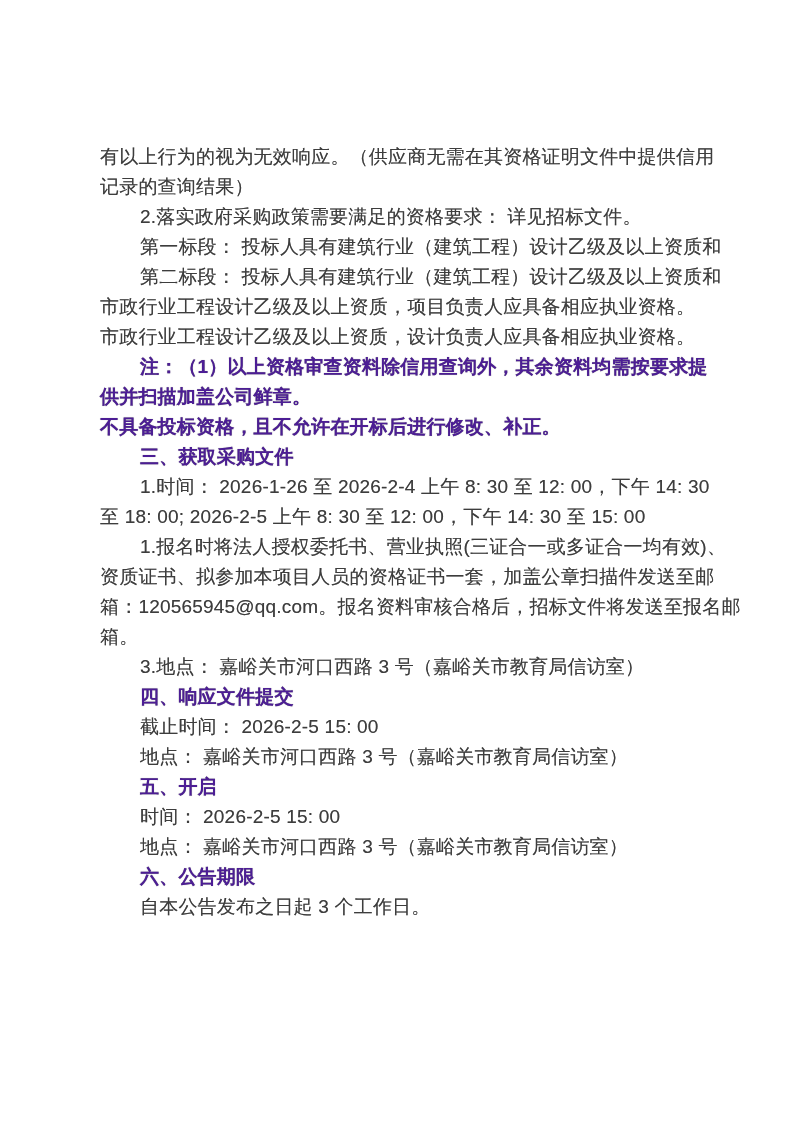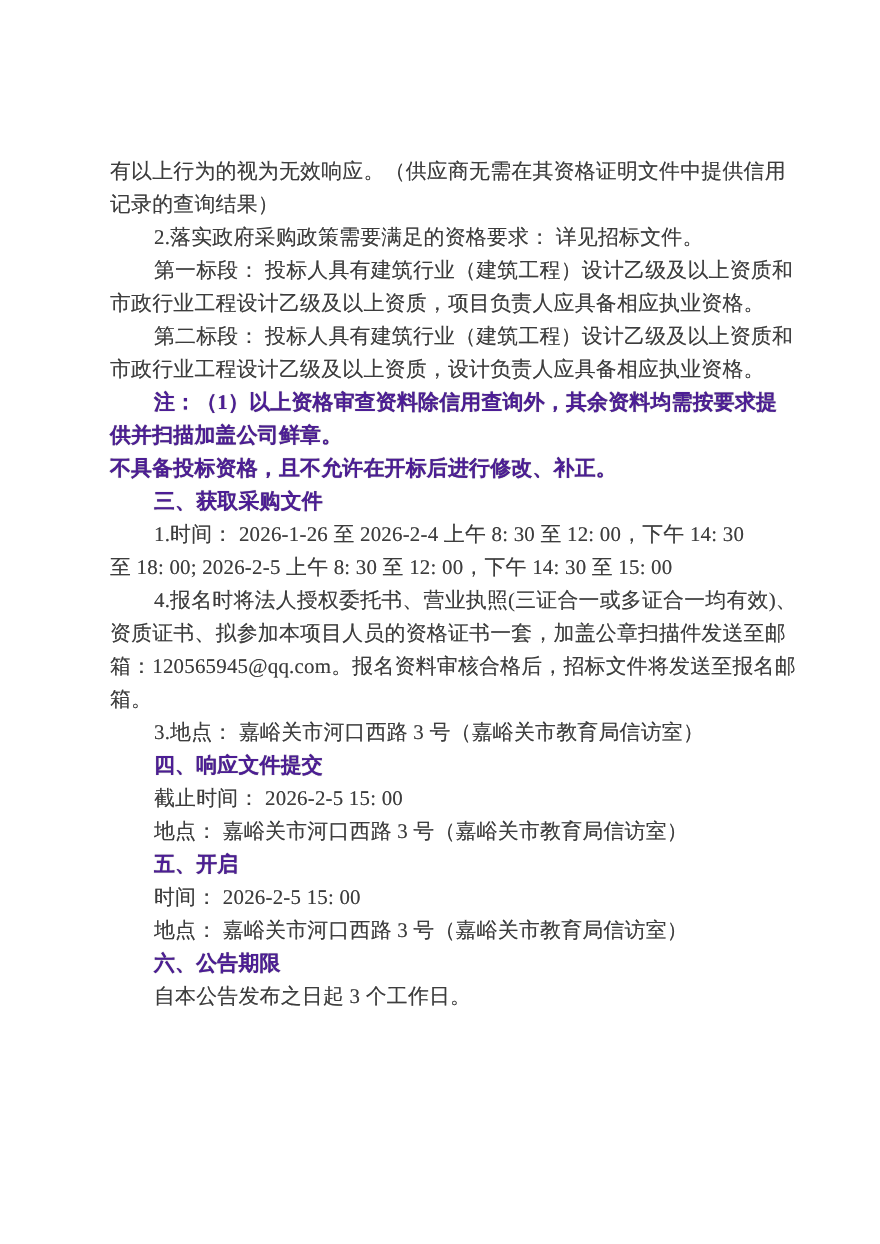--- a/index.html
+++ b/index.html
@@ -10,21 +10,21 @@
     width: 800px;
     height: 1131px;
     background: #ffffff;
     overflow: hidden;
   }
   .page {
     position: relative;
     width: 800px;
     height: 1131px;
     background: #ffffff;
-    font-family: Liberation Serif, serif;
+    font-family: Liberation Sans, sans-serif;
   }
   .doc-body {
     position: absolute;
     left: 100px;
     top: 142px;
     width: 618px;
   }
   .line {
     height: 30px;
     line-height: 30px;
@@ -46,30 +46,30 @@
 </style>
 </head>
 <body>
 
 <div class="page">
   <div class="doc-body" id="doc-body">
       <div class="line">有以上行为的视为无效响应。（供应商无需在其资格证明文件中提供信用</div>
       <div class="line">记录的查询结果）</div>
       <div class="line indent">2.落实政府采购政策需要满足的资格要求： 详见招标文件。</div>
       <div class="line indent">第一标段： 投标人具有建筑行业（建筑工程）设计乙级及以上资质和</div>
+      <div class="line indent">第二标段： 投标人具有建筑行业（建筑工程）设计乙级及以上资质和</div>
       <div class="line">市政行业工程设计乙级及以上资质，项目负责人应具备相应执业资格。</div>
-      <div class="line indent">第二标段： 投标人具有建筑行业（建筑工程）设计乙级及以上资质和</div>
       <div class="line">市政行业工程设计乙级及以上资质，设计负责人应具备相应执业资格。</div>
       <div class="line indent bold">注：（1）以上资格审查资料除信用查询外，其余资料均需按要求提</div>
       <div class="line bold">供并扫描加盖公司鲜章。</div>
       <div class="line bold">不具备投标资格，且不允许在开标后进行修改、补正。</div>
       <div class="line indent bold">三、获取采购文件</div>
       <div class="line indent">1.时间： 2026-1-26 至 2026-2-4 上午 8: 30 至 12: 00，下午 14: 30</div>
       <div class="line">至 18: 00; 2026-2-5 上午 8: 30 至 12: 00，下午 14: 30 至 15: 00</div>
-      <div class="line indent">4.报名时将法人授权委托书、营业执照(三证合一或多证合一均有效)、</div>
+      <div class="line indent">1.报名时将法人授权委托书、营业执照(三证合一或多证合一均有效)、</div>
       <div class="line">资质证书、拟参加本项目人员的资格证书一套，加盖公章扫描件发送至邮</div>
       <div class="line">箱：120565945@qq.com。报名资料审核合格后，招标文件将发送至报名邮</div>
       <div class="line">箱。</div>
       <div class="line indent">3.地点： 嘉峪关市河口西路 3 号（嘉峪关市教育局信访室）</div>
       <div class="line indent bold">四、响应文件提交</div>
       <div class="line indent">截止时间： 2026-2-5 15: 00</div>
       <div class="line indent">地点： 嘉峪关市河口西路 3 号（嘉峪关市教育局信访室）</div>
       <div class="line indent bold">五、开启</div>
       <div class="line indent">时间： 2026-2-5 15: 00</div>
       <div class="line indent">地点： 嘉峪关市河口西路 3 号（嘉峪关市教育局信访室）</div>

